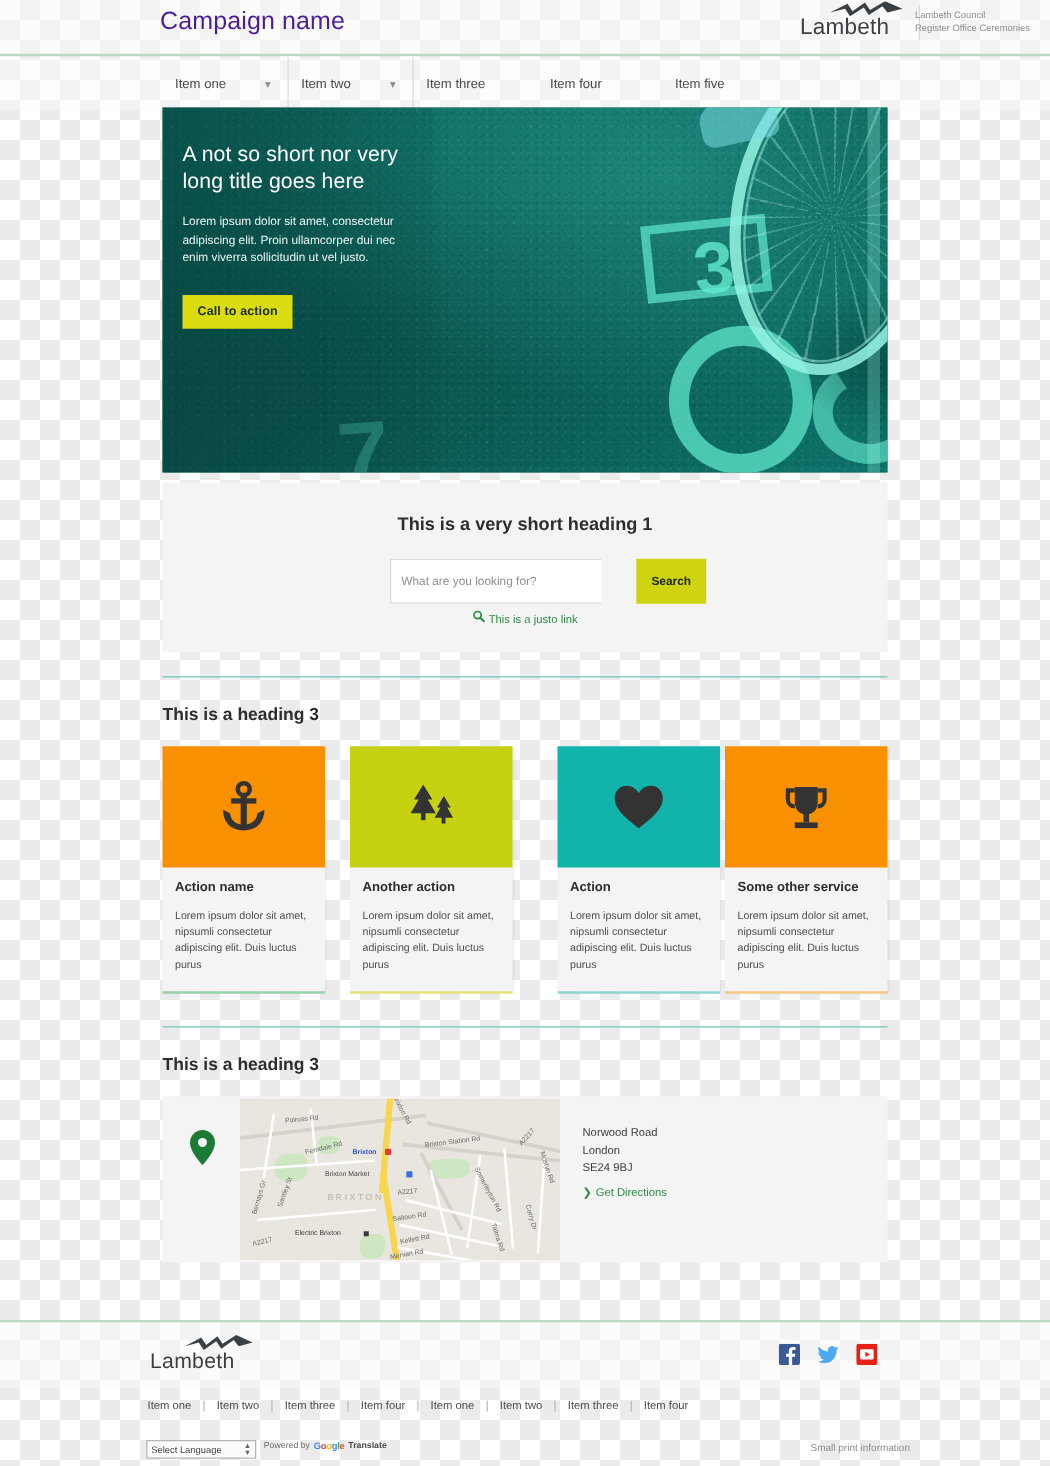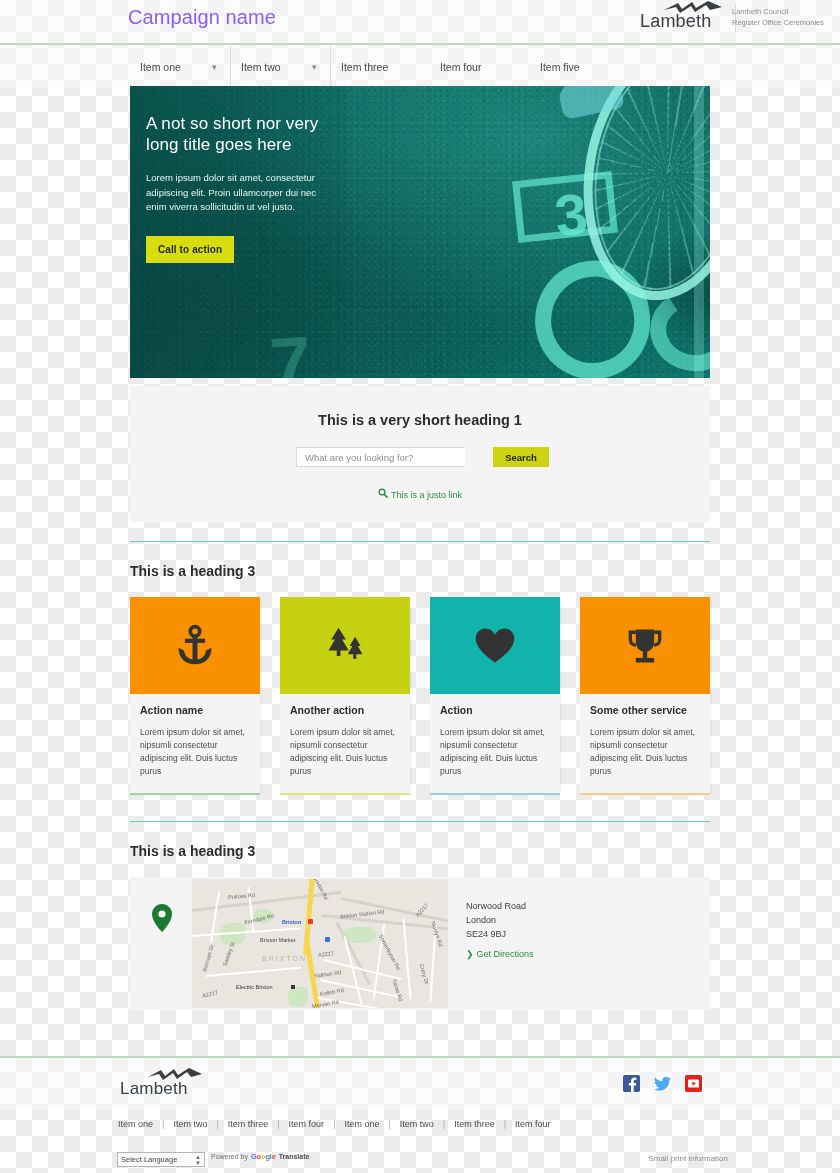--- a/index.html
+++ b/index.html
@@ -25,21 +25,21 @@
 
   .page { position: relative; width: 840px; height: 1173px; }
 
   
   .header {
     position: absolute; left: 0; top: 0; width: 840px; height: 44px;
     background: rgba(250,250,250,0.55);
   }
   .campaign-name {
     position: absolute; left: 128px; top: 6px;
-    font-size: 20px; font-weight: 400; color: #8b5cf6;
+    font-size: 20px; font-weight: 400; color: #4c1d95;
     letter-spacing: .1px;
   }
   .brand { position: absolute; right: 110px; top: 0px; width: 96px; height: 40px; }
   .brand-swoosh { position: absolute; left: 28px; top: 1px; width: 62px; height: 14px; }
   .brand-word {
     position: absolute; left: 6px; top: 11px;
     font-size: 18px; color: #3a3f44; letter-spacing: .2px;
   }
   .brand-rule {
     position: absolute; right: 104px; top: 4px; width: 1px; height: 28px;
@@ -183,21 +183,21 @@
   
   .search-panel {
     position: absolute; left: 130px; top: 386px; width: 580px; height: 136px;
     background: #f4f4f4;
   }
   .search-heading {
     position: absolute; left: 0; top: 26px; width: 580px;
     text-align: center; font-size: 14.5px; font-weight: 700; color: #2d2d2d;
   }
   .search-row {
-    position: absolute; left: 166px; top: 61px; width: 253px; height: 20px;
+    position: absolute; left: 182px; top: 61px; width: 253px; height: 36px;
     display: flex;
   }
   .search-input {
     flex: 1; border: 1px solid #d9d9d9; border-right: 0; background: #fff;
     font-size: 9.5px; color: #555; padding: 0 8px;
     font-family: "Liberation Sans", sans-serif; outline: none;
   }
   .search-input::placeholder { color: #8e8e8e; }
   .search-button {
     width: 56px; border: 0; background: #ced411; color: #22270a;
@@ -452,21 +452,21 @@
           <rect x="15" y="28" width="4" height="7" fill="#333"></rect>
           <path d="M35 14 L41 24 L38 24 L43 33 L27 33 L32 24 L29 24 Z" fill="#333"></path>
           <rect x="33" y="32" width="3.4" height="6" fill="#333"></rect>
         </svg>
       </div>
       <h3 class="card-title">Another action</h3>
       <p class="card-body">Lorem ipsum dolor sit amet, nipsumli consectetur adipiscing elit. Duis luctus purus</p>
       <div class="card-underline" style="background:#e3e47a;"></div>
     </article>
 
-    <article class="card" style="left:300px;">
+    <article class="card" style="left:316px;">
       <div class="card-tile" style="background:#11b3ab;">
         <svg class="card-icon" viewBox="0 0 48 48">
           <path d="M24 42 C10 32 3 24 3 16 C3 9 8 5 13.5 5 C18 5 21.5 7.5 24 11.5 C26.5 7.5 30 5 34.5 5 C40 5 45 9 45 16 C45 24 38 32 24 42 Z" fill="#333"></path>
         </svg>
       </div>
       <h3 class="card-title">Action</h3>
       <p class="card-body">Lorem ipsum dolor sit amet, nipsumli consectetur adipiscing elit. Duis luctus purus</p>
       <div class="card-underline" style="background:#8ed6d2;"></div>
     </article>
 

